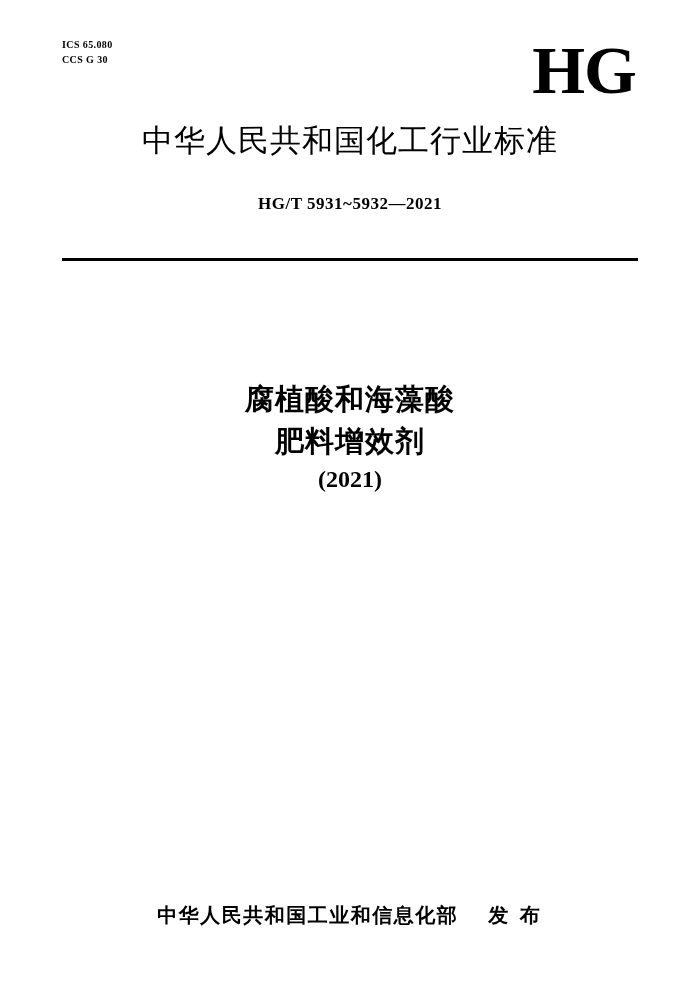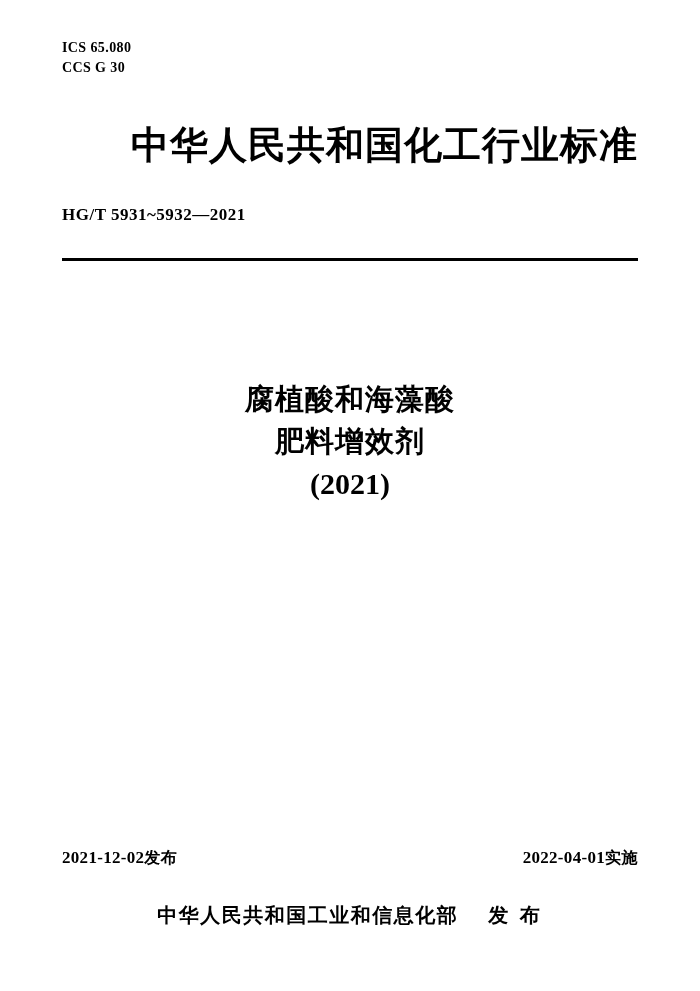--- a/index.html
+++ b/index.html
@@ -27,51 +27,51 @@
   .header-zone {
     position: relative;
     height: 200px;
   }
   .ics-block {
     position: absolute;
     top: 38px;
     left: 0;
     font-family: "Liberation Serif", serif;
     font-weight: bold;
-    font-size: 14px;
+    font-size: 10px;
     line-height: 1.45;
     letter-spacing: 0.4px;
   }
   .hg-logo {
     position: absolute;
     top: 38px;
     right: 2px;
     font-family: "Liberation Serif", serif;
     font-weight: bold;
     font-size: 68px;
     line-height: 0.95;
     letter-spacing: -1px;
   }
   .std-title {
     position: absolute;
     top: 120px;
     left: 0;
     width: 576px;
-    text-align: right;
+    text-align: center;
     font-family: "Liberation Sans", sans-serif;
-    font-weight: bold;
-    font-size: 38px;
+    font-weight: normal;
+    font-size: 31px;
     letter-spacing: 1px;
   }
   .std-number {
     position: absolute;
-    top: 205px;
+    top: 194px;
     left: 0;
     width: 576px;
-    text-align: left;
+    text-align: center;
     font-family: "Liberation Serif", serif;
     font-weight: bold;
     font-size: 17px;
     letter-spacing: 0.5px;
   }
   .rule {
     position: absolute;
     top: 258px;
     left: 62px;
     width: 576px;
@@ -88,21 +88,21 @@
     text-align: center;
     font-family: "Liberation Sans", sans-serif;
     font-weight: bold;
     font-size: 29px;
     line-height: 1.45;
     letter-spacing: 1px;
   }
   .main-title .year {
     font-family: "Liberation Serif", serif;
     font-weight: bold;
-    font-size: 30px;
+    font-size: 24px;
     letter-spacing: 0;
   }
 
   
   .dates-row {
     position: absolute;
     top: 848px;
     left: 62px;
     width: 576px;
     display: flex;
@@ -141,32 +141,29 @@
 </head>
 <body>
 
 <div class="page">
 
   <div class="header-zone">
     <div class="ics-block">
       <div>ICS 65.080</div>
       <div>CCS G 30</div>
     </div>
+    <div class="hg-logo">HG</div>
     <div class="std-title">中华人民共和国化工行业标准</div>
     <div class="std-number">HG/T 5931~5932—2021</div>
   </div>
 
   <div class="rule"></div>
 
   <div class="main-title">
     <div>腐植酸和海藻酸</div>
     <div>肥料增效剂</div>
     <div class="year">(2021)</div>
   </div>
 
-  <div class="dates-row">
-    <div class="date-issue"><span>2021-12-02</span><span class="cn">发布</span></div>
-    <div class="date-effective"><span>2022-04-01</span><span class="cn">实施</span></div>
-  </div>
 
   <div class="publisher"><span>中华人民共和国工业和信息化部</span><span class="pub-verb">发 布</span></div>
 
 </div>
 
 </body></html>

